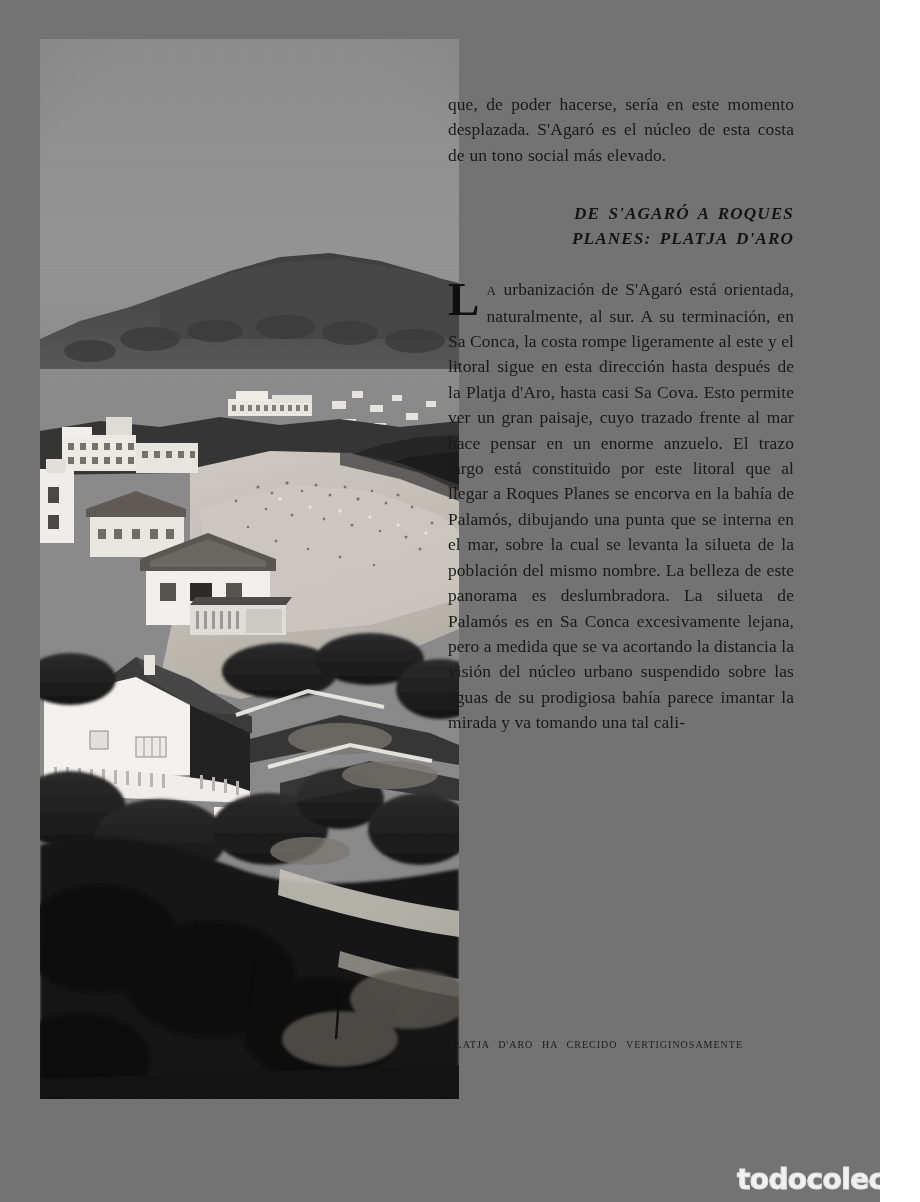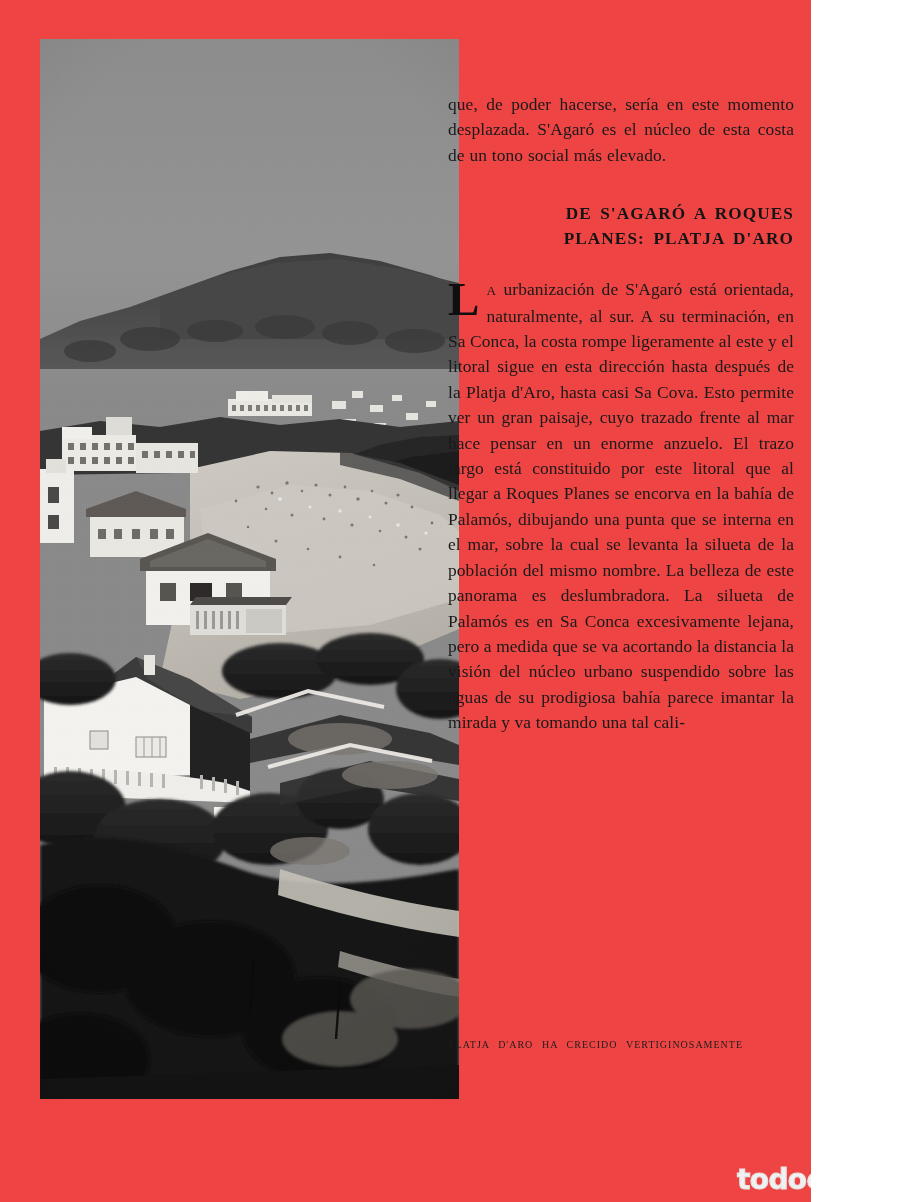--- a/index.html
+++ b/index.html
@@ -5,23 +5,23 @@
   html, body {
     margin: 0;
     padding: 0;
     background: #ffffff;
   }
   body {
     font-family: "Liberation Serif", serif;
   }
   #page {
     position: relative;
-    width: 811px;
+    width: 880px;
     height: 1202px;
-    background: #ef4444;
+    background: #737373;
     overflow: hidden;
   }
 
   
   #photo-figure {
     position: absolute;
     left: 0px;
     top: 23px;
     width: 419px;
     height: 1060px;
@@ -70,20 +70,21 @@
     margin: 0;
     word-spacing: .02em;
     letter-spacing: .1px;
   }
   .body-par.indent {
     text-indent: 1.55em;
   }
   #section-heading {
     margin: 33px 0 0 0;
     text-align: right;
+    font-style: italic;
     font-size: 17.2px;
     line-height: 25px;
     letter-spacing: 1.1px;
     word-spacing: .18em;
     color: #141414;
   }
   #section-heading .hline { display: block; }
 
   
   #lead-paragraph {

